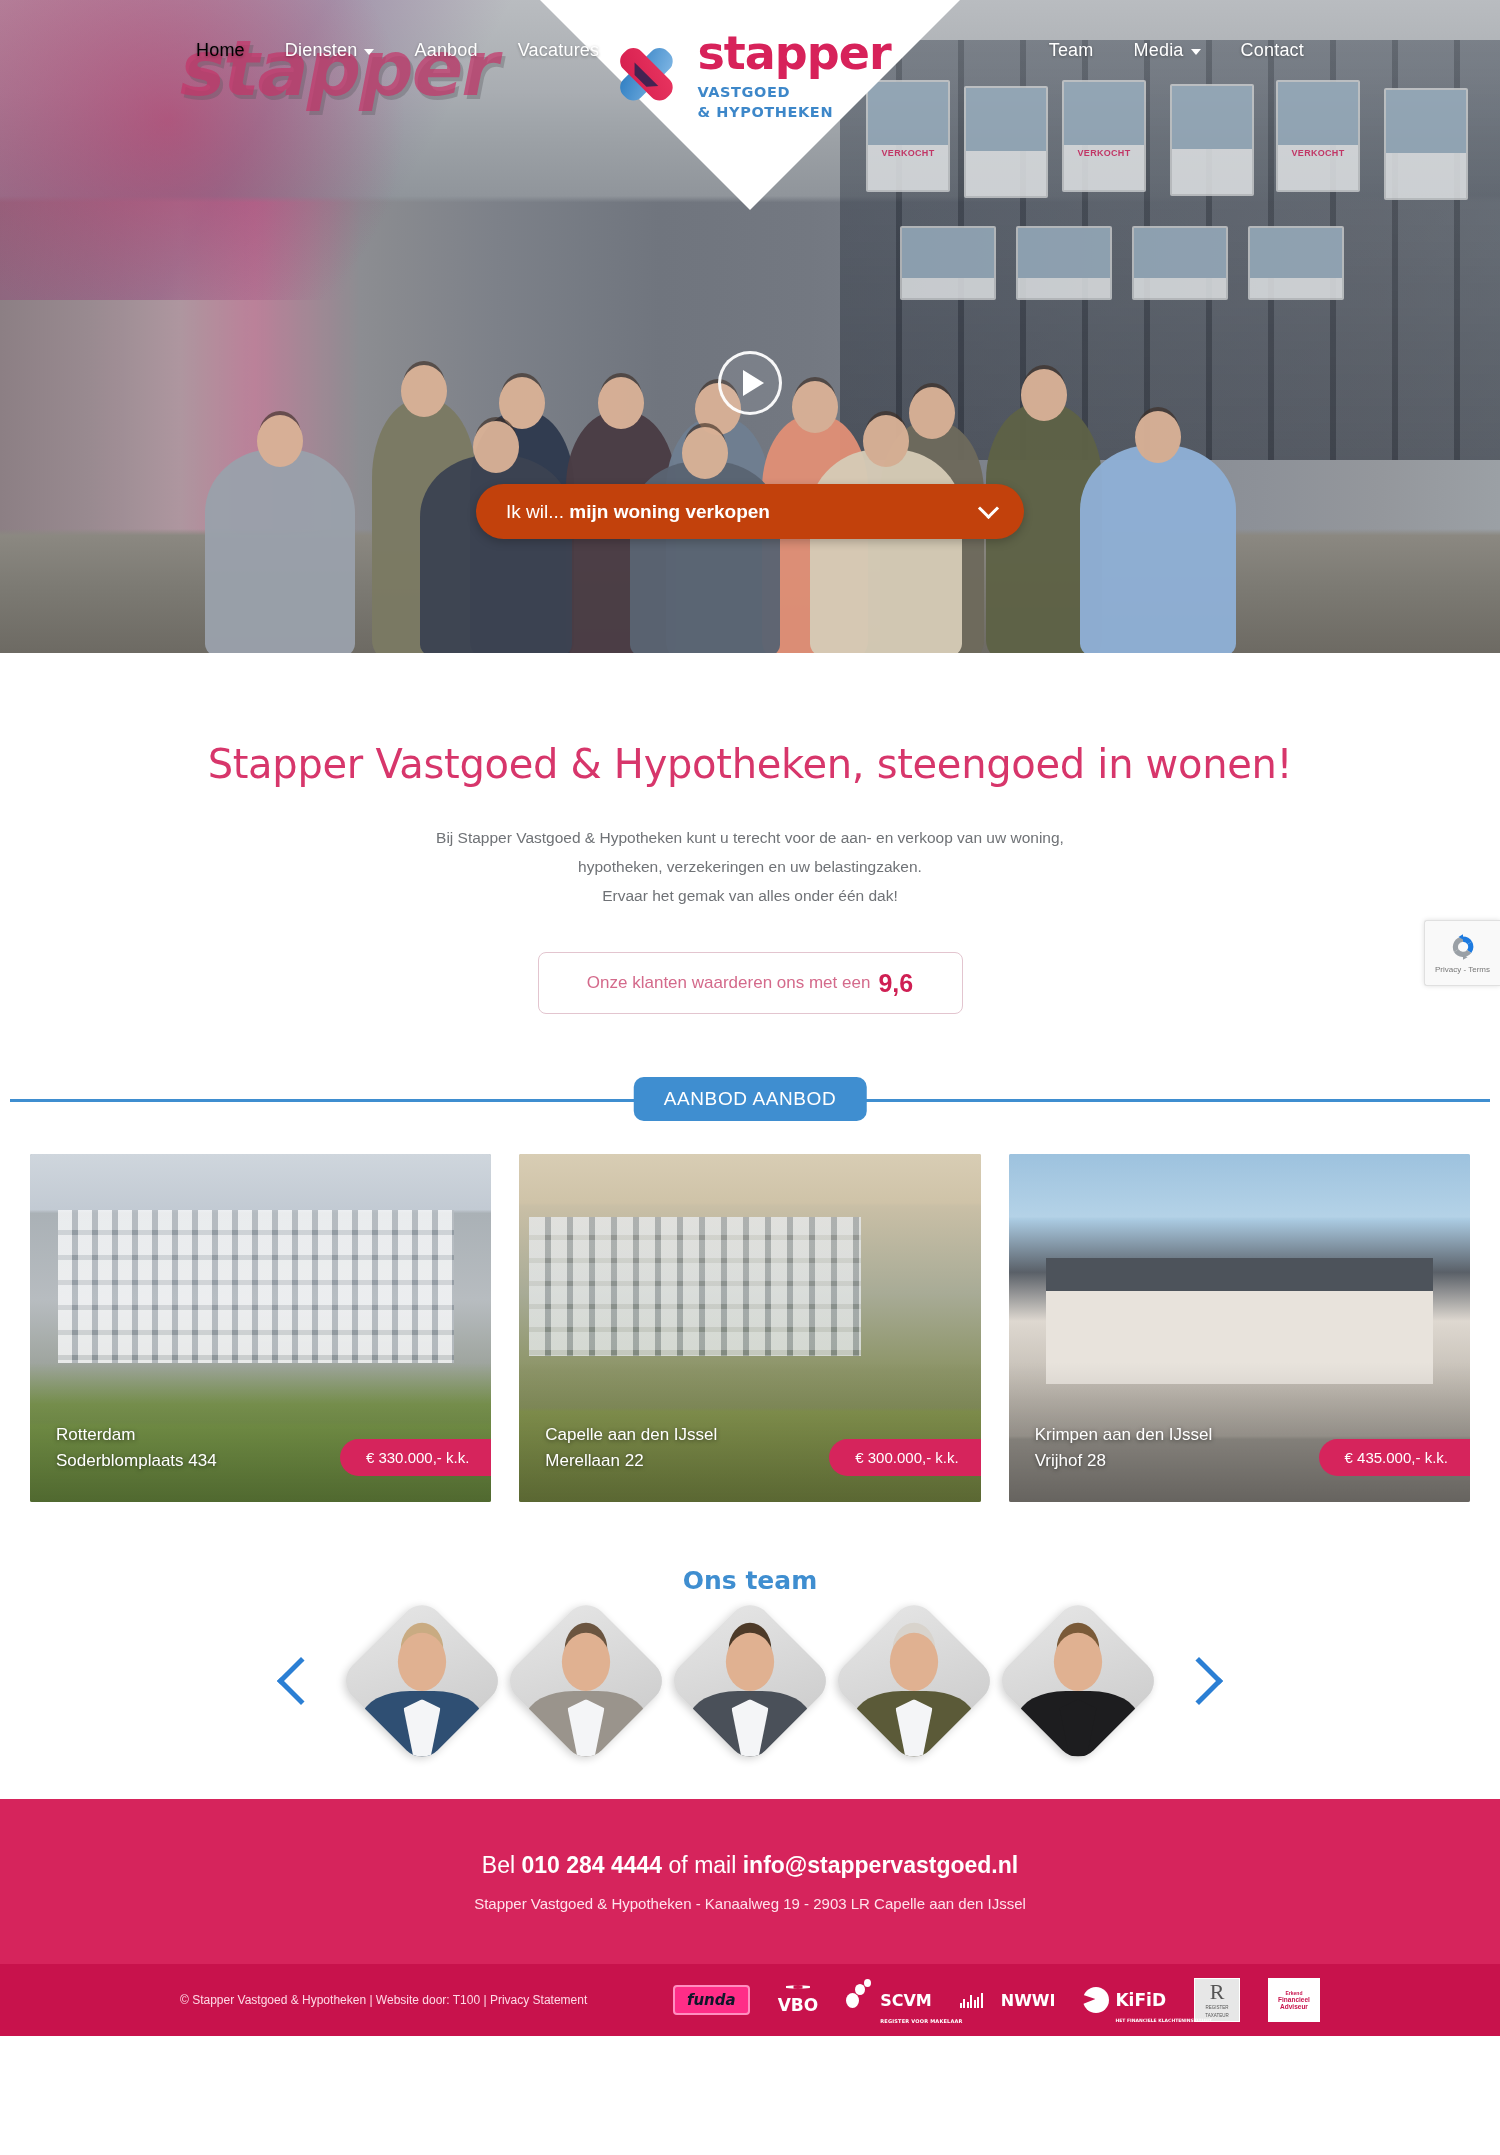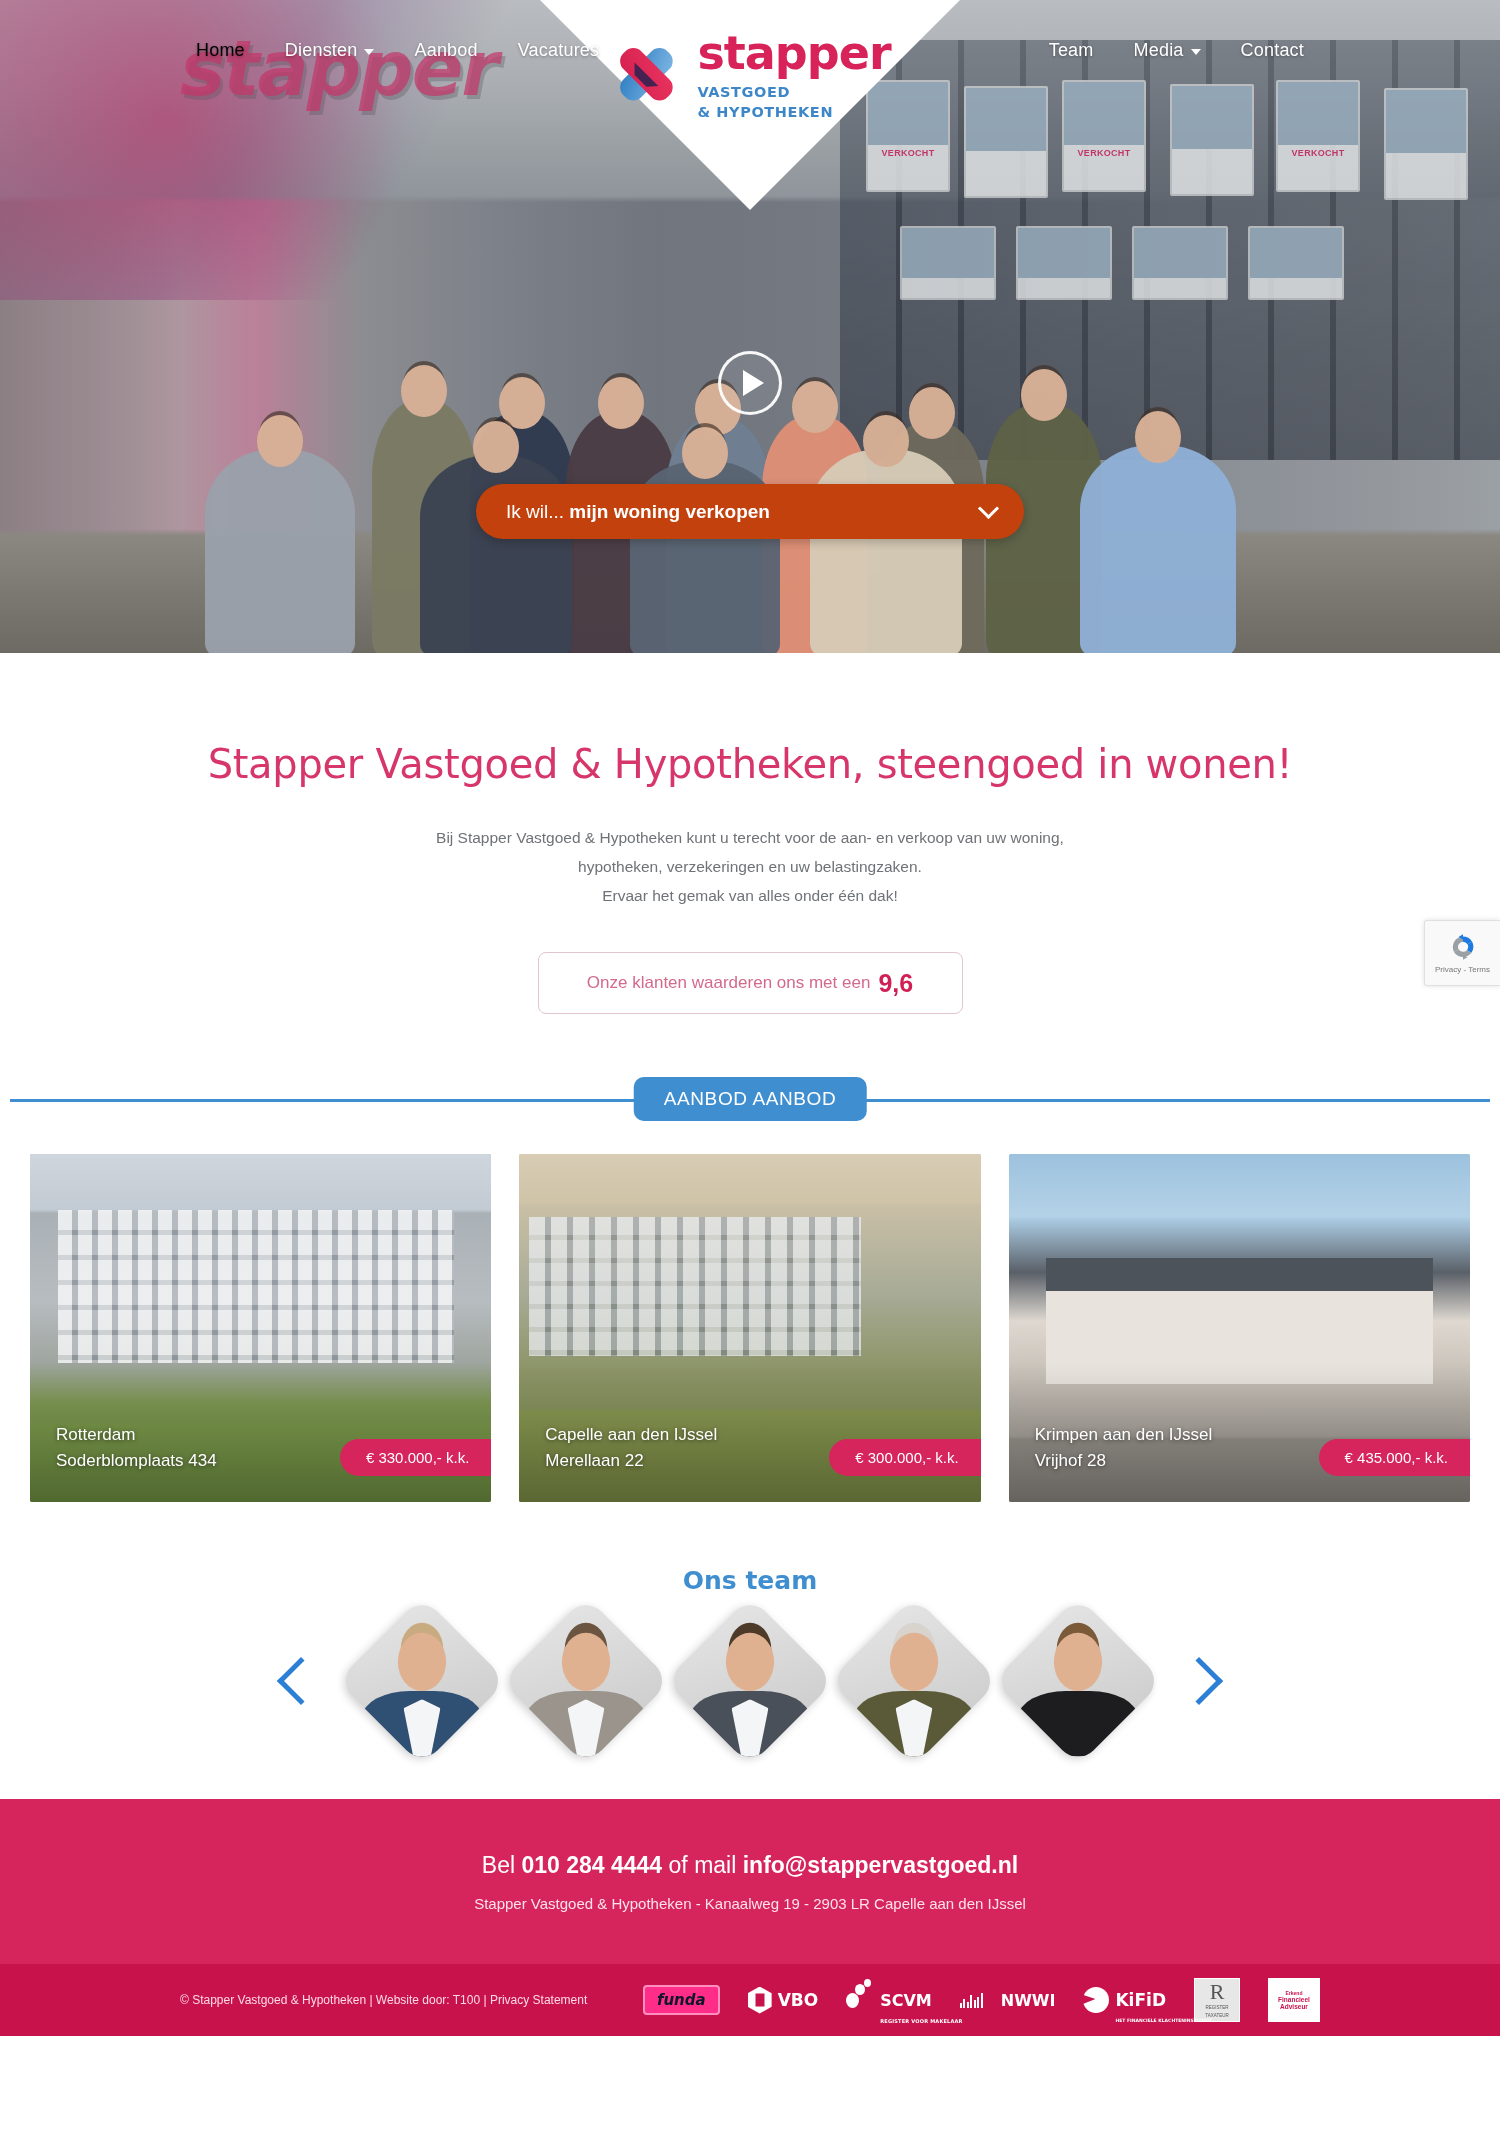--- a/index.html
+++ b/index.html
@@ -313,21 +313,21 @@
   .partners { display:flex; align-items:center; gap:28px; }
   .plogo {
     height:30px; display:flex; align-items:center; justify-content:center;
     color:#fff; font-weight:800; white-space:nowrap;
     font-family:"DejaVu Sans", sans-serif;
   }
   .p-funda {
     background:#ff2d87; color:#0f172a; font-size:15px; font-style:italic;
     padding:3px 12px; border-radius:4px; border:2px solid #ff8fc0;
   }
-  .p-vbo { gap:6px; font-size:17px; }
+  .p-vbo { gap:6px; font-size:17px;flex-direction:column; }
   .p-vbo .hex {
     width:24px;height:27px;background:#fff;
     clip-path: polygon(50% 0,100% 25%,100% 75%,50% 100%,0 75%,0 25%);
     position:relative;
   }
   .p-vbo .hex::after{
     content:"";position:absolute;left:50%;top:50%;transform:translate(-50%,-50%);
     width:9px;height:13px;background:#c8124c;
   }
   .p-scvm { position:relative; font-size:16px; padding-left:34px; }

